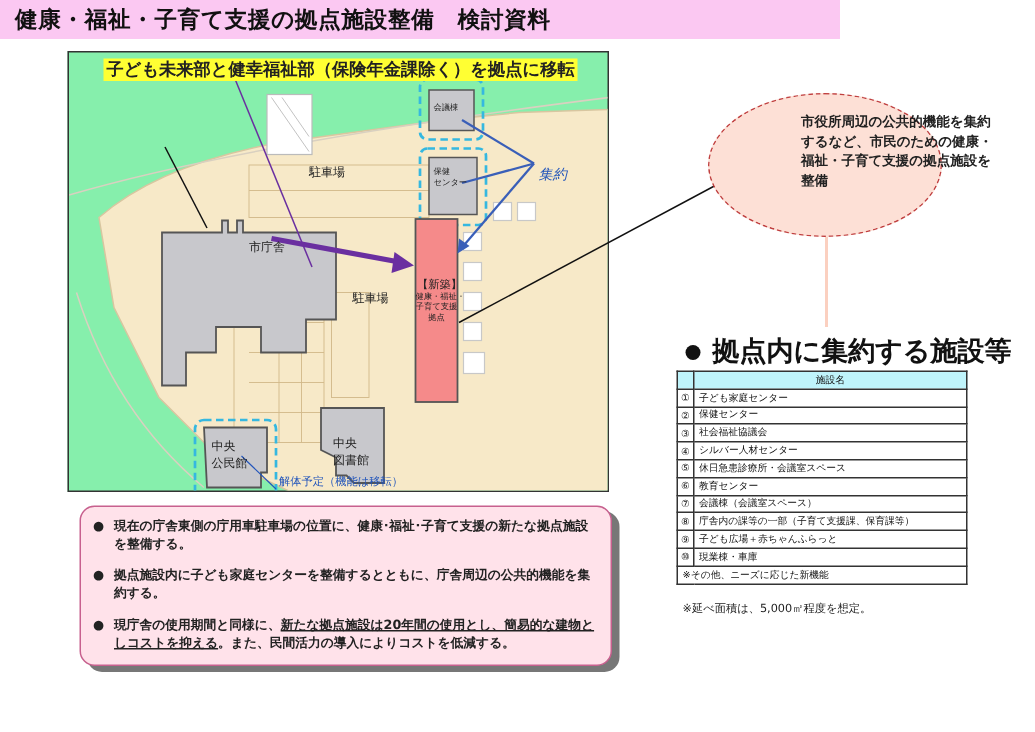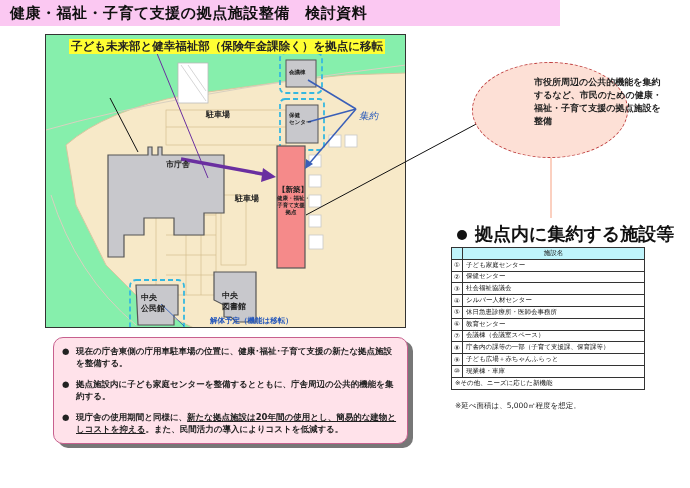--- a/index.html
+++ b/index.html
@@ -3,24 +3,24 @@
 <meta charset="utf-8">
 <style>
   * { box-sizing: border-box; margin: 0; padding: 0; }
   body { width: 690px; height: 488px; background: #ffffff; font-family: "DejaVu Sans", sans-serif; position: relative; overflow: hidden; color: #111; }
   .title-bar { position: absolute; left: 0; top: 0; width: 560px; height: 26px; background: #fbc8f2; }
   .title-bar span { position: absolute; left: 10px; top: 4px; font-size: 15px; font-weight: bold; letter-spacing: 0.5px; color: #111; }
 
   .map-frame { position: absolute; left: 45px; top: 34px; width: 361px; height: 294px; border: 1.5px solid #333; background: #86efac; overflow: hidden; }
   .map-headline { position: absolute; left: 23px; top: 4px; background: #ffff33; font-size: 11.5px; font-weight: bold; padding: 0 2px; color: #222; white-space: nowrap; }
   .map-note { position: absolute; left: 6px; top: 32px; font-size: 11px; font-weight: bold; line-height: 15px; color: #111; }
-  .map-label { position: absolute; font-size: 8px; font-weight: bold; color: #222; white-space: nowrap; }
+  .map-label { position: absolute; font-size: 8px; font-weight: normal; color: #222; white-space: nowrap; }
   .map-label.small { font-size: 5.5px; line-height: 7px; text-align: center; }
   .map-label.blue { color: #2255bb; font-weight: normal; font-size: 9.5px; font-style: italic; }
-  .map-label.demolish { color: #2255bb; font-weight: bold; font-size: 7.5px; margin-left: 24px; }
+  .map-label.demolish { color: #2255bb; font-weight: normal; font-size: 7.5px; }
 
   .callout { position: absolute; left: 472px; top: 62px; width: 156px; height: 96px; border-radius: 50%; background: #fde0d6; border: 1.5px dashed #c04040; }
   .callout-text { position: absolute; left: 486px; top: 76px; width: 130px; font-size: 9px; line-height: 13px; font-weight: bold; color: #222; margin-left: 48px; }
 
   .section-title { position: absolute; left: 457px; top: 222px; font-size: 18px; font-weight: bold; color: #111; white-space: nowrap; }
   .section-title .dot { display: inline-block; width: 10px; height: 10px; border-radius: 50%; background: #111; margin-right: 8px; vertical-align: middle; }
 
   table.facilities { position: absolute; left: 451px; top: 247px; width: 194px; border-collapse: collapse; font-size: 6.5px; }
   table.facilities td, table.facilities th { border: 0.8px solid #333; height: 11.8px; padding: 0 3px; white-space: nowrap; }
   table.facilities th { background: #bff4fb; font-weight: normal; text-align: center; }
@@ -164,21 +164,21 @@
   <tr>
         <td class="num">③</td>
         <td>社会福祉協議会</td>
       </tr>
   <tr>
         <td class="num">④</td>
         <td>シルバー人材センター</td>
       </tr>
   <tr>
         <td class="num">⑤</td>
-        <td>休日急患診療所・医師会事務所</td>
+        <td>休日急患診療所・会議室スペース</td>
       </tr>
   <tr>
         <td class="num">⑥</td>
         <td>教育センター</td>
       </tr>
   <tr>
         <td class="num">⑦</td>
         <td>会議棟（会議室スペース）</td>
       </tr>
   <tr>

